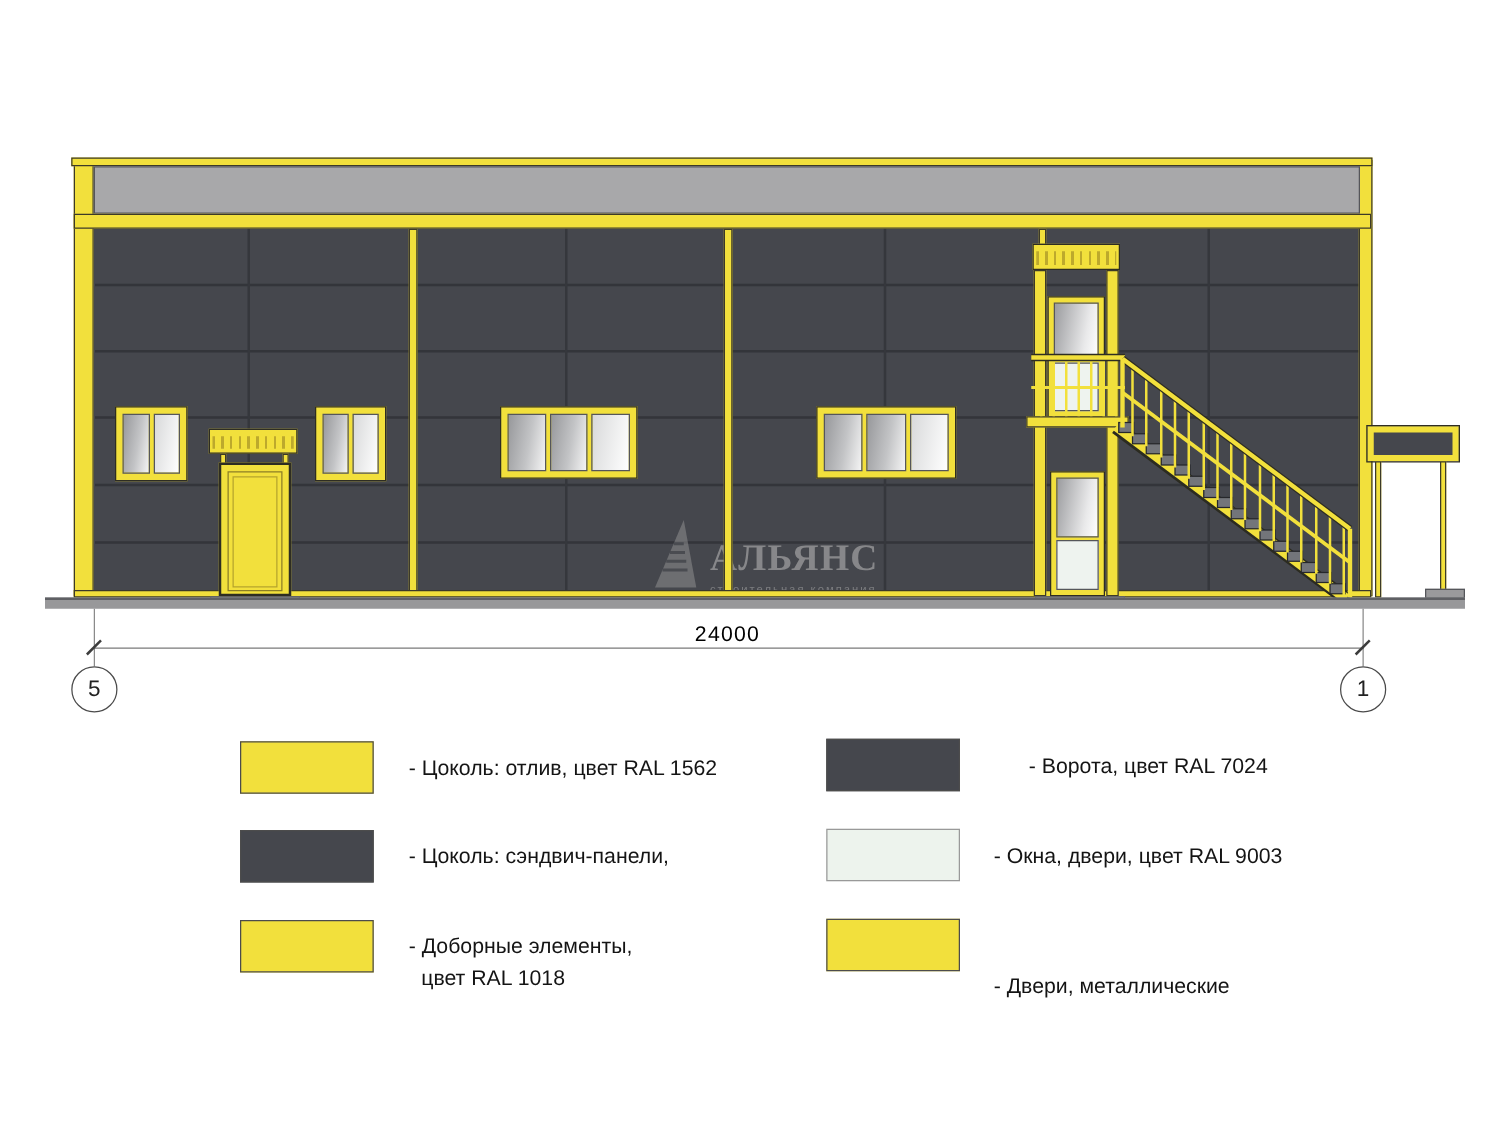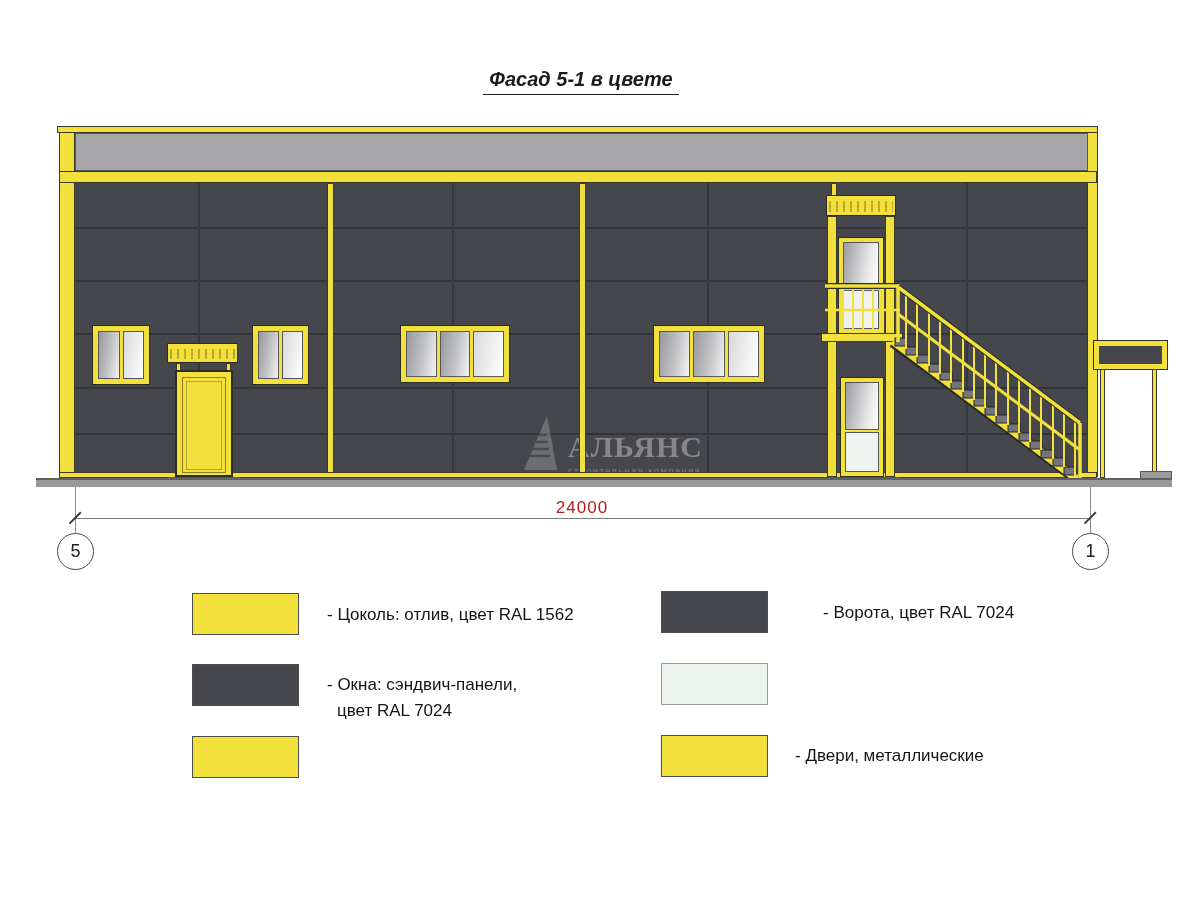--- a/index.html
+++ b/index.html
@@ -58,37 +58,34 @@
   .wm{left:524px;top:416px;display:flex;align-items:flex-start;gap:10px;pointer-events:none;}
   .wm-text{display:flex;flex-direction:column;}
   .wm-name{font-size:30px;font-weight:bold;letter-spacing:1px;color:rgba(170,170,170,.65);
            font-family:"Liberation Serif",serif;line-height:1;margin-top:16px;}
   .wm-sub{font-size:9px;letter-spacing:1.6px;color:rgba(170,170,170,.55);margin-top:4px;}
 
   
   .ext{width:1px;background:#8a8a8a;}
   .dim-line{left:75px;top:518px;width:1016px;height:1px;background:#7a7a7a;}
   .tick{width:16px;height:1.6px;background:#3c3c3c;transform:rotate(-45deg);}
-  .dim-label{top:498px;left:482px;width:200px;text-align:center;font-size:17px;color:#b91c1c;letter-spacing:1px;}
+  .dim-label{top:498px;left:482px;width:200px;text-align:center;font-size:17px;color:#000000;letter-spacing:1px;}
   .axis{width:37px;height:37px;border:1.4px solid #4a4a4a;border-radius:50%;background:#fff;
         display:flex;align-items:center;justify-content:center;font-size:18px;color:#222;box-sizing:border-box;}
 
   
   .swatch{width:107px;height:42px;border:1px solid #4c4c4c;box-sizing:border-box;}
   .ltext{font-size:17px;line-height:26px;color:#141414;white-space:nowrap;}
   .ltext .l2{margin-left:10px;}
 </style>
 </head>
 <body>
 
 <div class="sheet">
 
-  <div class="abs title-wrap">
-    <span class="title">Фасад 5-1 в цвете</span>
-  </div>
 
   <div class="abs wall"></div>
 
   <div class="abs hjoint" style="top:227px"></div>
   <div class="abs hjoint" style="top:280px"></div>
   <div class="abs hjoint" style="top:333px"></div>
   <div class="abs hjoint" style="top:387px"></div>
   <div class="abs hjoint" style="top:433px"></div>
 
   <div class="abs vjoint" style="left:198px"></div>
@@ -226,31 +223,37 @@
     <span>1</span>
   </div>
 
   <div class="abs swatch" style="left: 192px; top: 593px; background: rgb(242, 224, 60);"></div>
   <div class="abs ltext" style="left:327px;top:602px">
     <div>- Цоколь: отлив, цвет RAL 1562</div>
   </div>
 
   <div class="abs swatch" style="left: 192px; top: 664px; background: rgb(69, 71, 77);"></div>
   <div class="abs ltext" style="left:327px;top:672px">
-    <div>- Окна: сэндвич-панели,</div>
-    <div class="l2">цвет RAL 7024</div>
+    <div>- Цоколь: сэндвич-панели,</div>
   </div>
 
   <div class="abs swatch" style="left: 192px; top: 736px; background: rgb(242, 224, 60);"></div>
+  <div class="abs ltext" style="left:327px;top:744px">
+    <div>- Доборные элементы,</div>
+    <div class="l2">цвет RAL 1018</div>
+  </div>
 
   <div class="abs swatch" style="left: 661px; top: 591px; background: rgb(69, 71, 77);"></div>
   <div class="abs ltext" style="left:823px;top:600px">
     <div>- Ворота, цвет RAL 7024</div>
   </div>
 
   <div class="abs swatch" style="left: 661px; top: 663px; border-color: rgb(153, 153, 153); background: rgb(237, 243, 237);"></div>
+  <div class="abs ltext" style="left:795px;top:672px">
+    <div>- Окна, двери, цвет RAL 9003</div>
+  </div>
 
   <div class="abs swatch" style="left: 661px; top: 735px; background: rgb(242, 224, 60);"></div>
-  <div class="abs ltext" style="left:795px;top:743px">
+  <div class="abs ltext" style="left:795px;top:776px">
     <div>- Двери, металлические</div>
   </div>
 
 </div>
 
 </body></html>

